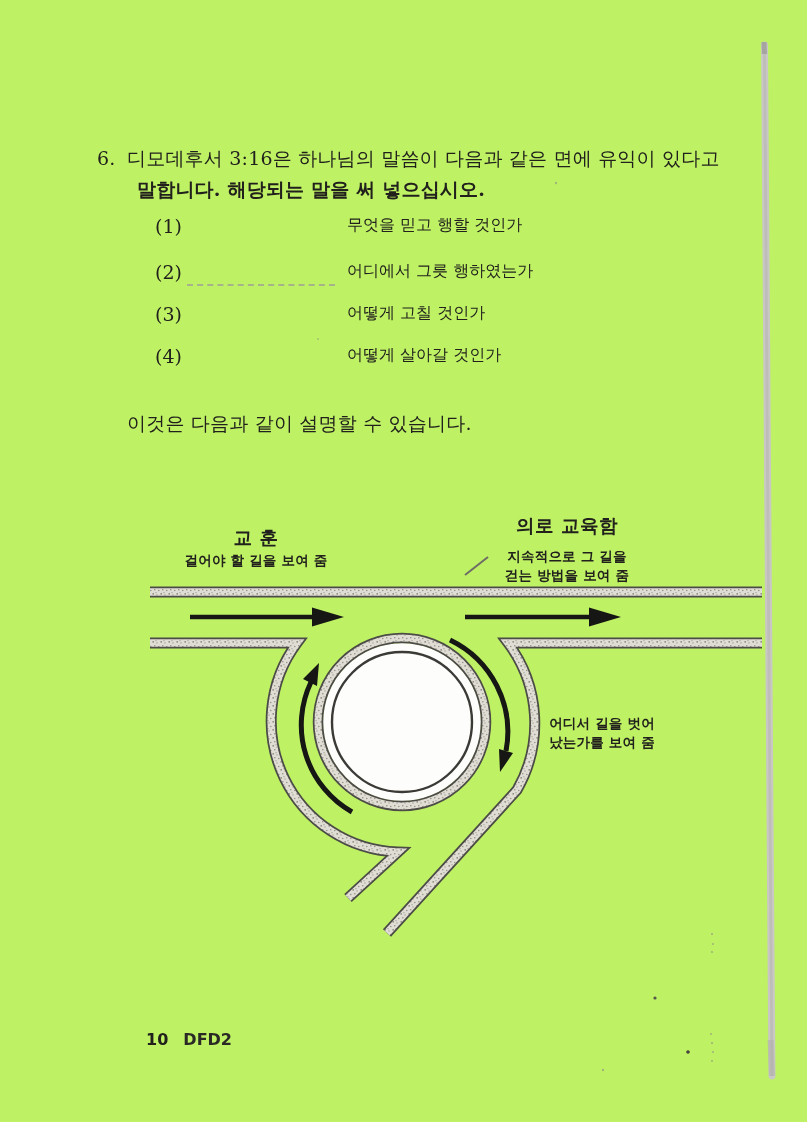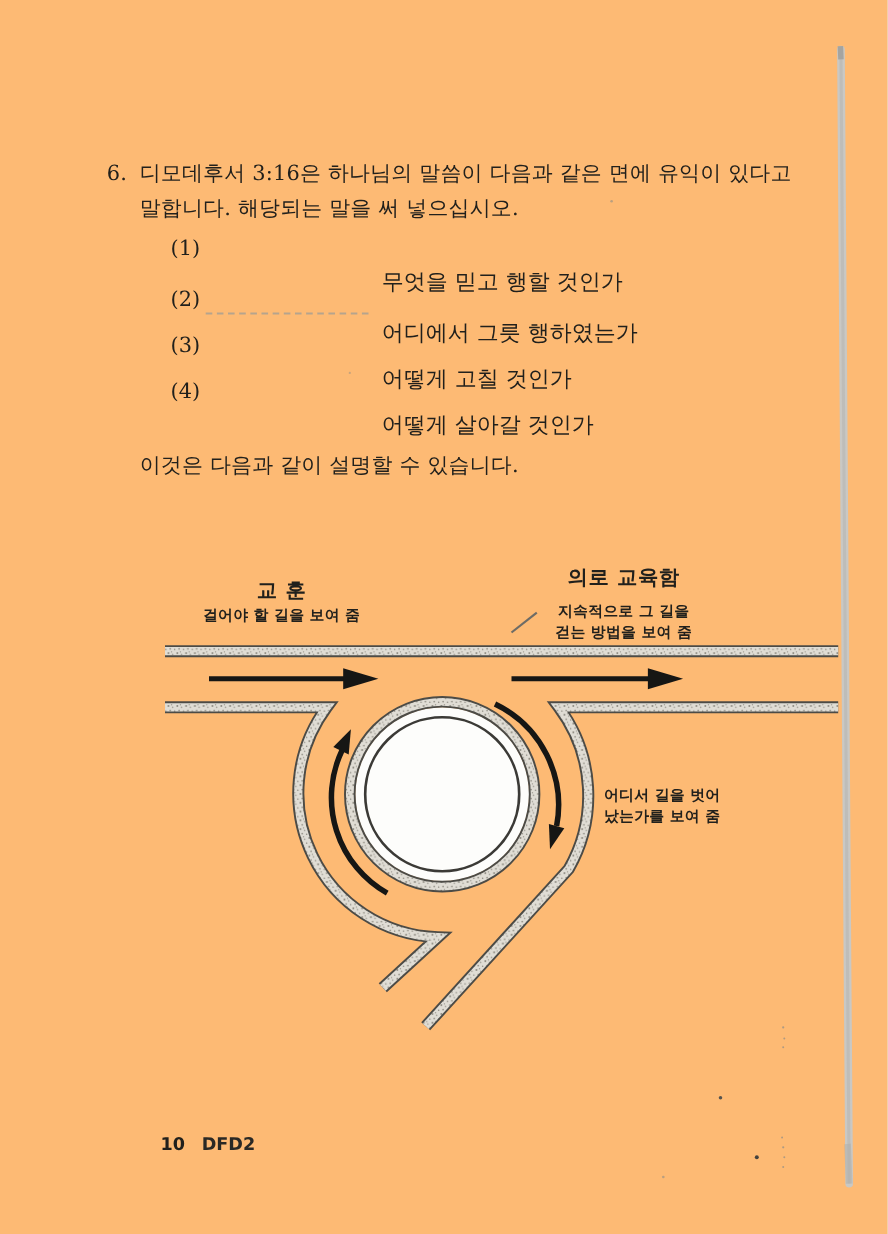--- a/index.html
+++ b/index.html
@@ -1,29 +1,29 @@
 <!DOCTYPE html>
 <html><head>
 <meta charset="utf-8">
 <style>
   html,body{margin:0;padding:0;background:#e8e8e6;}
   .page{
     position:relative;
     width:807px;height:1122px;
-    background:#fdba74;
+    background:#bef264;
     overflow:hidden;
     font-family:"DejaVu Serif","Liberation Serif",serif;
     color:#21201c;
   }
   .abs{position:absolute;white-space:nowrap;}
   
   .q-line{font-size:19px;line-height:24px;letter-spacing:.2px;}
   .q-num{display:inline-block;width:30px;}
   .item-num{position:absolute;left:155px;top:0;font-size:19px;}
-  .item-text{position:absolute;left:347px;top:0;font-size:20px;margin-top:28px;}
+  .item-text{position:absolute;left:347px;top:0;font-size:16px;}
   .q-item{position:absolute;left:0;width:100%;height:26px;}
   .blank-dash{
     position:absolute;left:187px;top:277px;width:148px;height:7px;
     border-bottom:2px dashed #9f9d96;opacity:.75;
   }
   
   .dia-label{
     position:absolute;width:220px;text-align:center;
     font-family:"DejaVu Sans","Liberation Sans",sans-serif;
   }
@@ -119,21 +119,21 @@
       <circle cx="711" cy="1034" r="0.9" opacity=".7"></circle>
       <circle cx="712" cy="1043" r="1" opacity=".7"></circle>
       <circle cx="713" cy="1052" r="0.9" opacity=".7"></circle>
       <circle cx="712" cy="1061" r="0.9" opacity=".7"></circle>
     </g>
   </svg>
 
   <div class="abs q-line" style="left:97px;top:146px;">
     <span class="q-num">6.</span><span>디모데후서 3:16은 하나님의 말씀이 다음과 같은 면에 유익이 있다고</span>
   </div>
-  <div class="abs q-line" style="left:127px;top:177px;">말합니다. 해당되는 말을 써 넣으십시오.</div>
+  <div class="abs q-line" style="left:137px;top:177px;font-weight:bold;">말합니다. 해당되는 말을 써 넣으십시오.</div>
 
   <div class="q-item" style="top:215px;">
     <span class="item-num">(1)</span>
     <span class="item-text">무엇을 믿고 행할 것인가</span>
   </div>
   <div class="q-item" style="top:261px;">
     <span class="item-num">(2)</span>
     <span class="item-text">어디에서 그릇 행하였는가</span>
   </div>
   <div class="blank-dash"></div>

